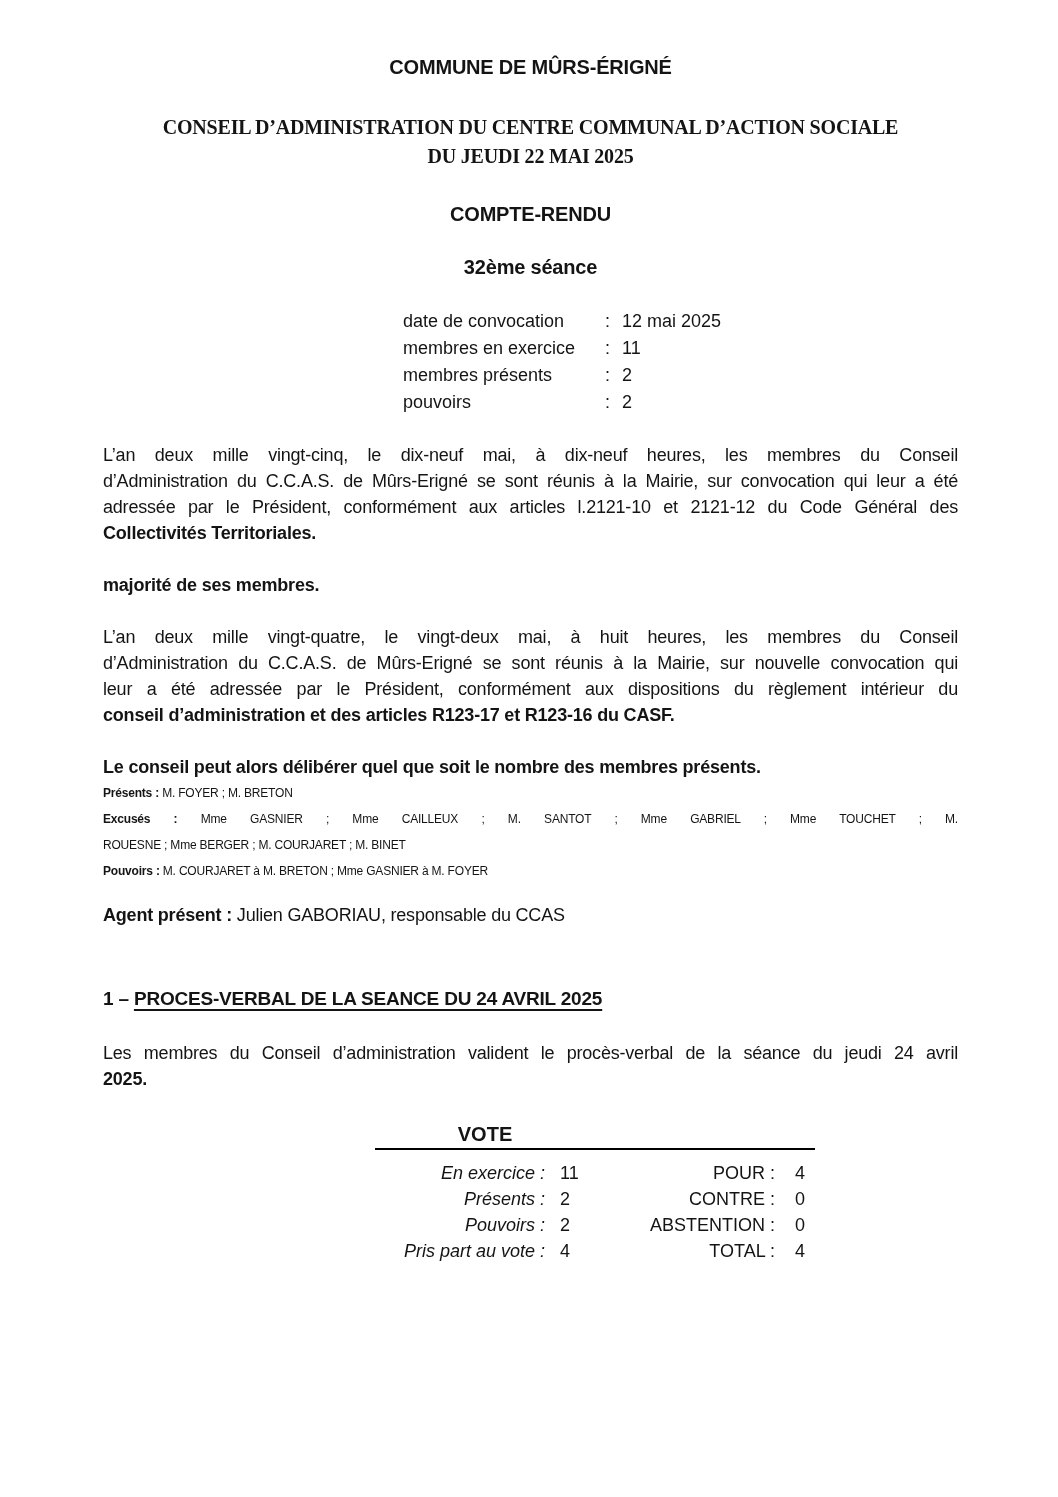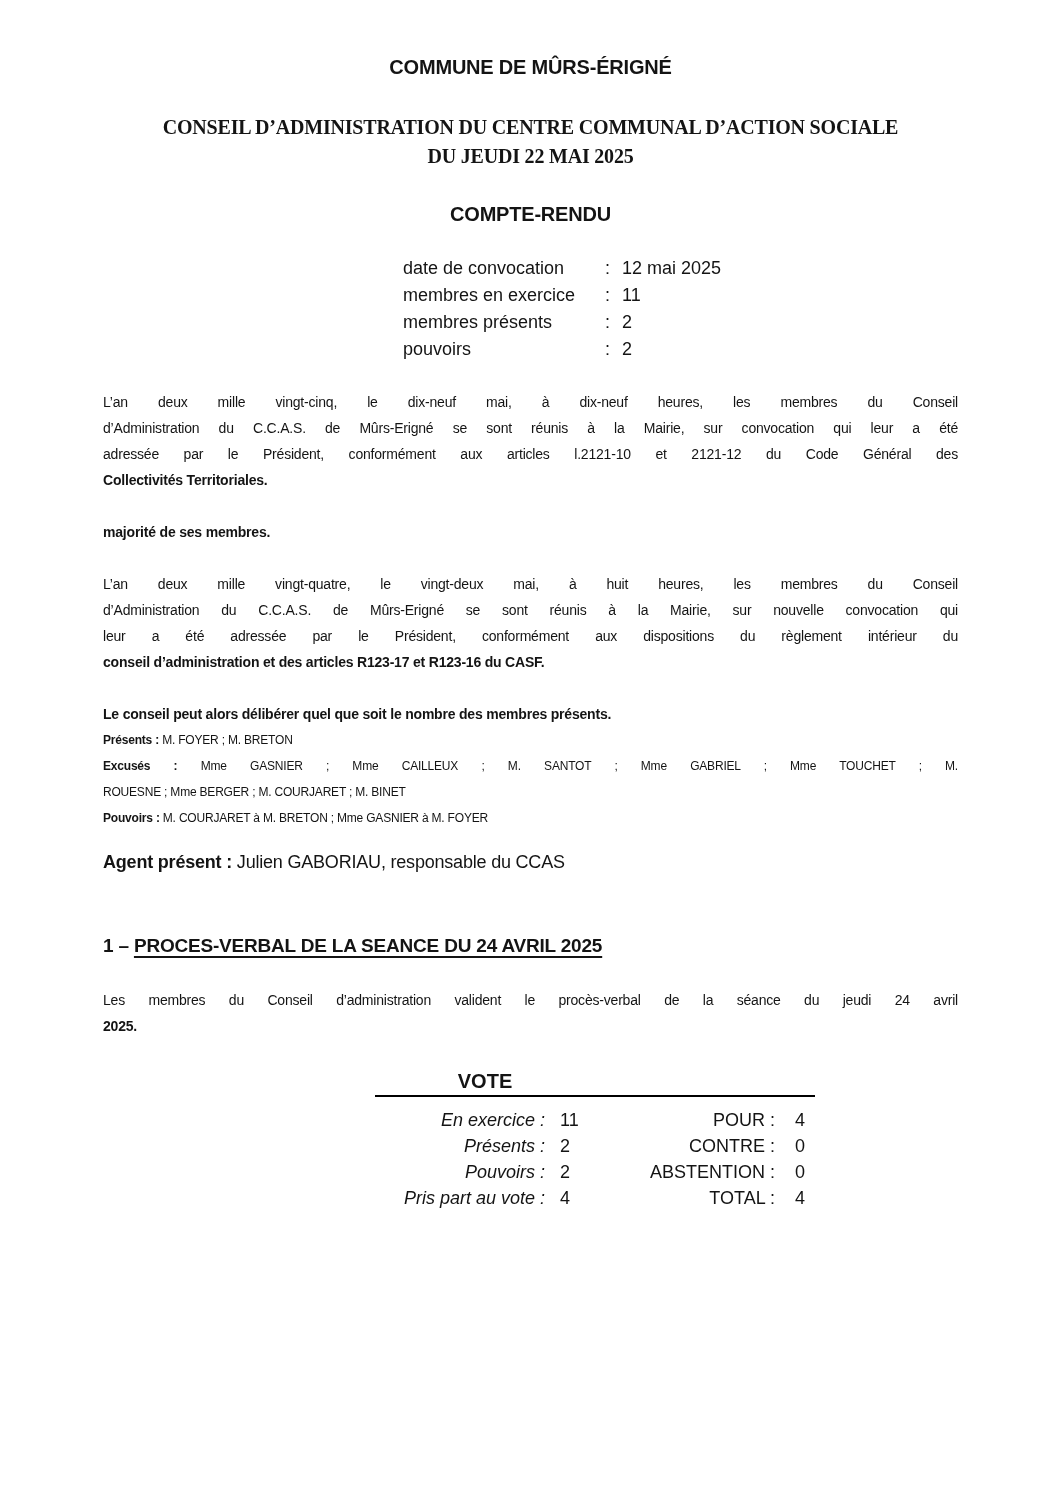--- a/index.html
+++ b/index.html
@@ -25,21 +25,21 @@
   #title-doctype { margin-top: 31px; }
   #title-session { margin-top: 29px; }
 
   
   .conv { margin-top: 29px; margin-left: 300px; font-size: 18px; line-height: 27px; }
   .conv-row { display: flex; }
   .conv-label { width: 202px; }
   .conv-colon { width: 17px; }
 
   
-  .para { font-size: 14px; line-height: 26px; letter-spacing: -0.2px; }
+  .para { font-size: 18px; line-height: 26px; letter-spacing: -0.2px; }
   #p1, #p2, #p3, #p4 { margin-top: 26px; }
   .jline { text-align: justify; text-align-last: justify; }
   .jline.last { text-align: center; text-align-last: left; font-weight: bold; }
 
   
   .att { font-size: 12px; line-height: 26px; letter-spacing: -0.2px; }
   .att-line strong { font-weight: 700; }
   .agent-line { margin-top: 18px; font-size: 18px; line-height: 26px; letter-spacing: -0.2px; }
 
   
@@ -80,20 +80,21 @@
 
   <div class="doc-title" id="title-commune">COMMUNE DE MÛRS-ÉRIGNÉ</div>
 
   <div class="doc-title" id="title-council">
     <div>CONSEIL D’ADMINISTRATION DU CENTRE COMMUNAL D’ACTION SOCIALE</div>
     <div>DU JEUDI 22 MAI 2025</div>
   </div>
 
   <div class="doc-title" id="title-doctype">COMPTE-RENDU</div>
 
+  <div class="doc-title" id="title-session">32ème séance</div>
 
   <div class="conv">
     <div class="conv-row">
       <span class="conv-label">date de convocation</span>
       <span class="conv-colon">:</span>
       <span class="conv-value">12 mai 2025</span>
     </div>
     <div class="conv-row">
       <span class="conv-label">membres en exercice</span>
       <span class="conv-colon">:</span>

